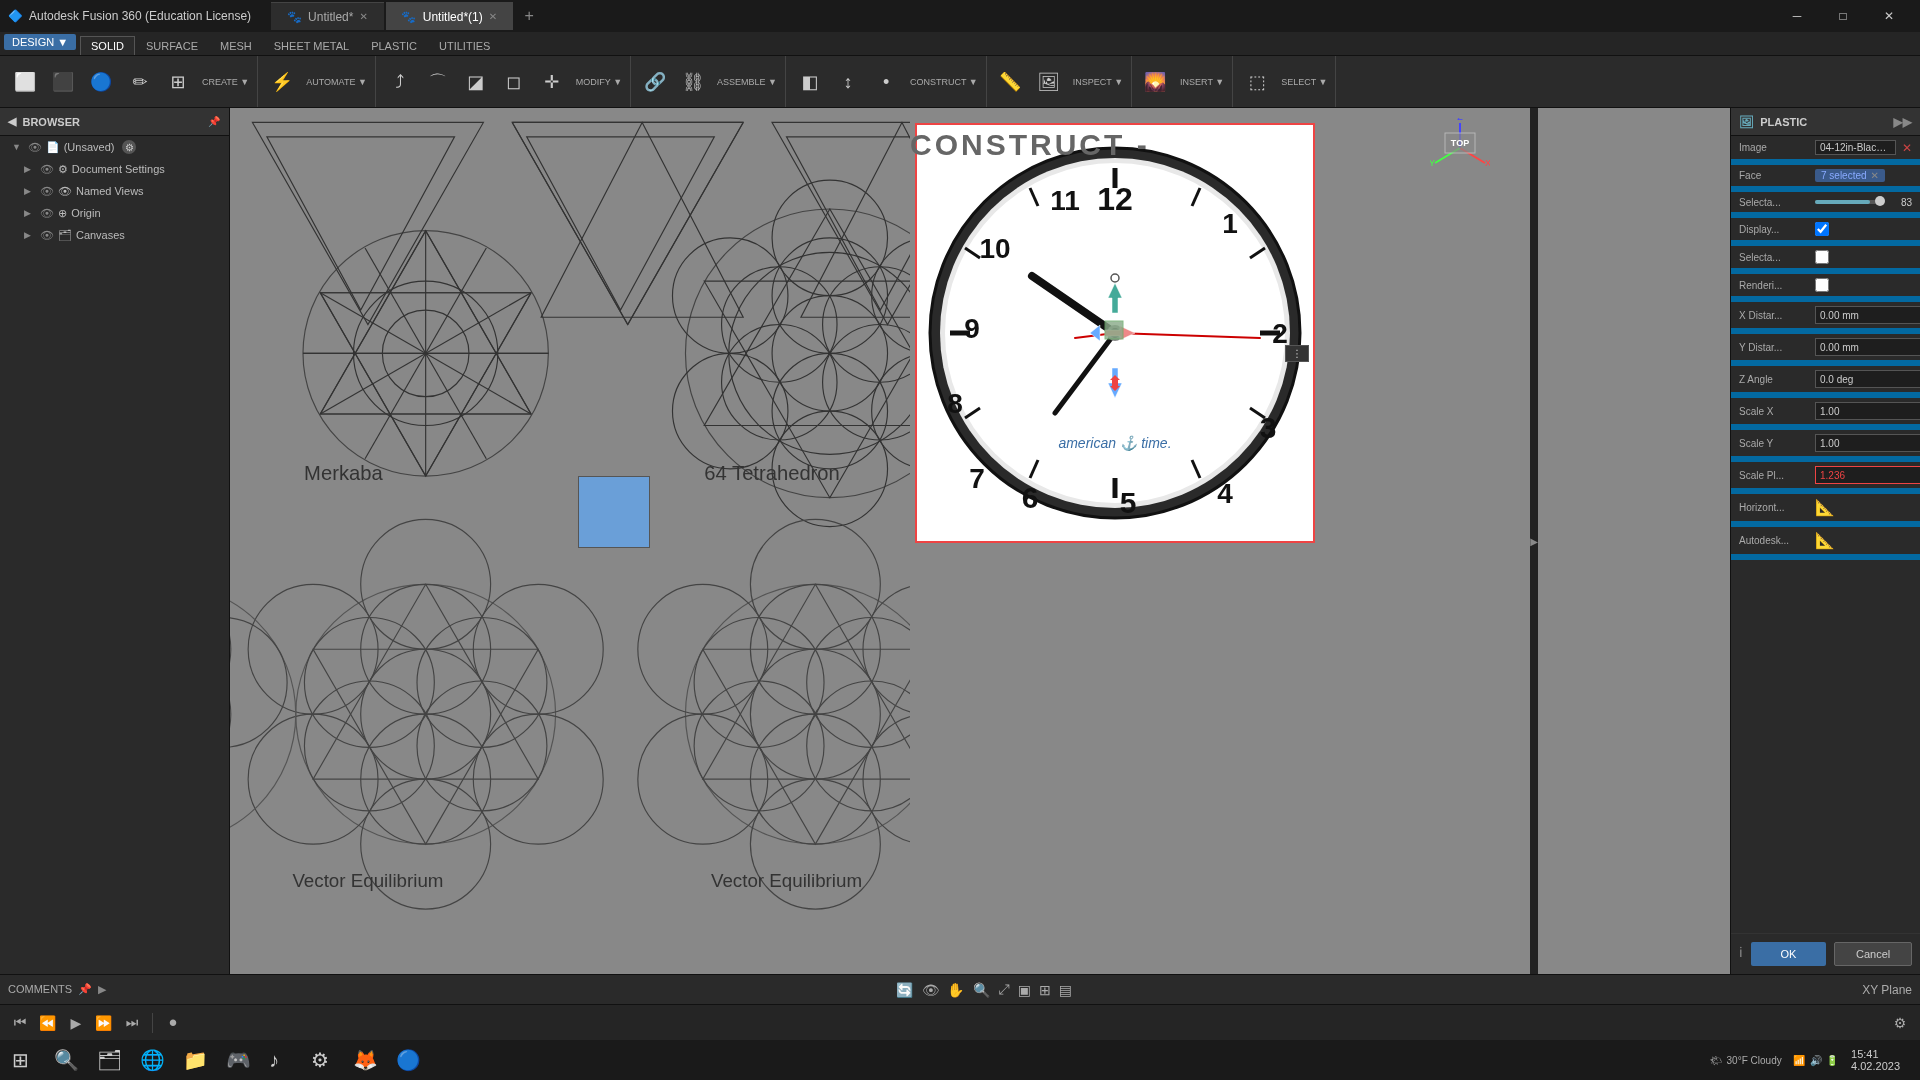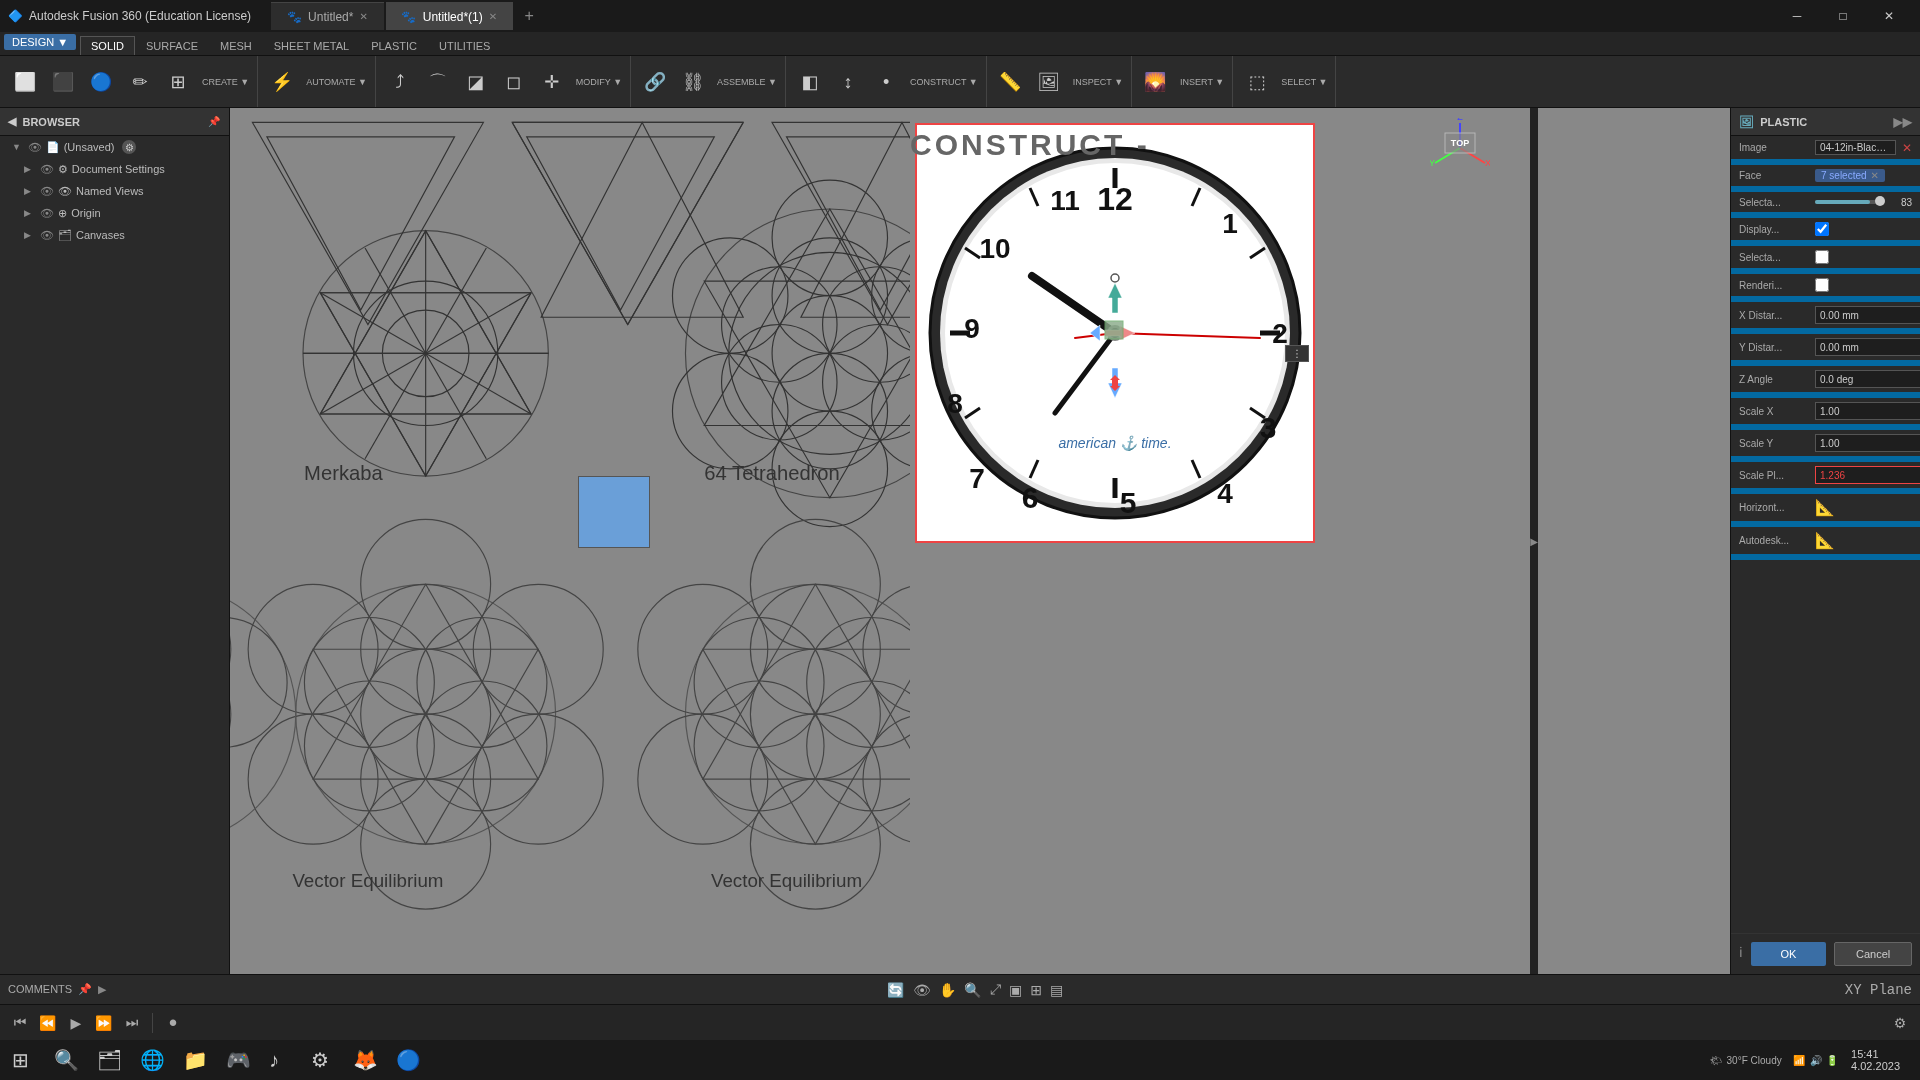--- a/index.html
+++ b/index.html
@@ -149,21 +149,21 @@
       width: 100%; height: 30px; background: #2a2a2a; border-top: 1px solid #111;
       display: flex; align-items: center; padding: 0 8px; gap: 8px; font-size: 11px;
     }
     #comments-section {
       display: flex; align-items: flex-start; gap: 6px; color: #aaa;
     }
     .center-tools {
       flex: 1; display: flex; justify-content: center; align-items: center; gap: 8px;
     }
     .tool-icon { font-size: 14px; color: #aaa; cursor: pointer; }
-    .plane-label { margin-left: auto; color: #aaa; font-size: 14px; font-family: Liberation Mono, monospace; }
+    .plane-label { margin-left: auto; color: #aaa; font-size: 12px; }
 
     
     #media-controls {
       width: 100%; height: 36px; background: #252525; border-top: 1px solid #111;
       display: flex; align-items: center; padding: 0 8px; gap: 4px;
     }
     .media-btn { 
       width: 24px; height: 24px; display: flex; align-items: center; justify-content: center;
       cursor: pointer; color: #aaa; font-size: 14px; border-radius: 2px;
     }

